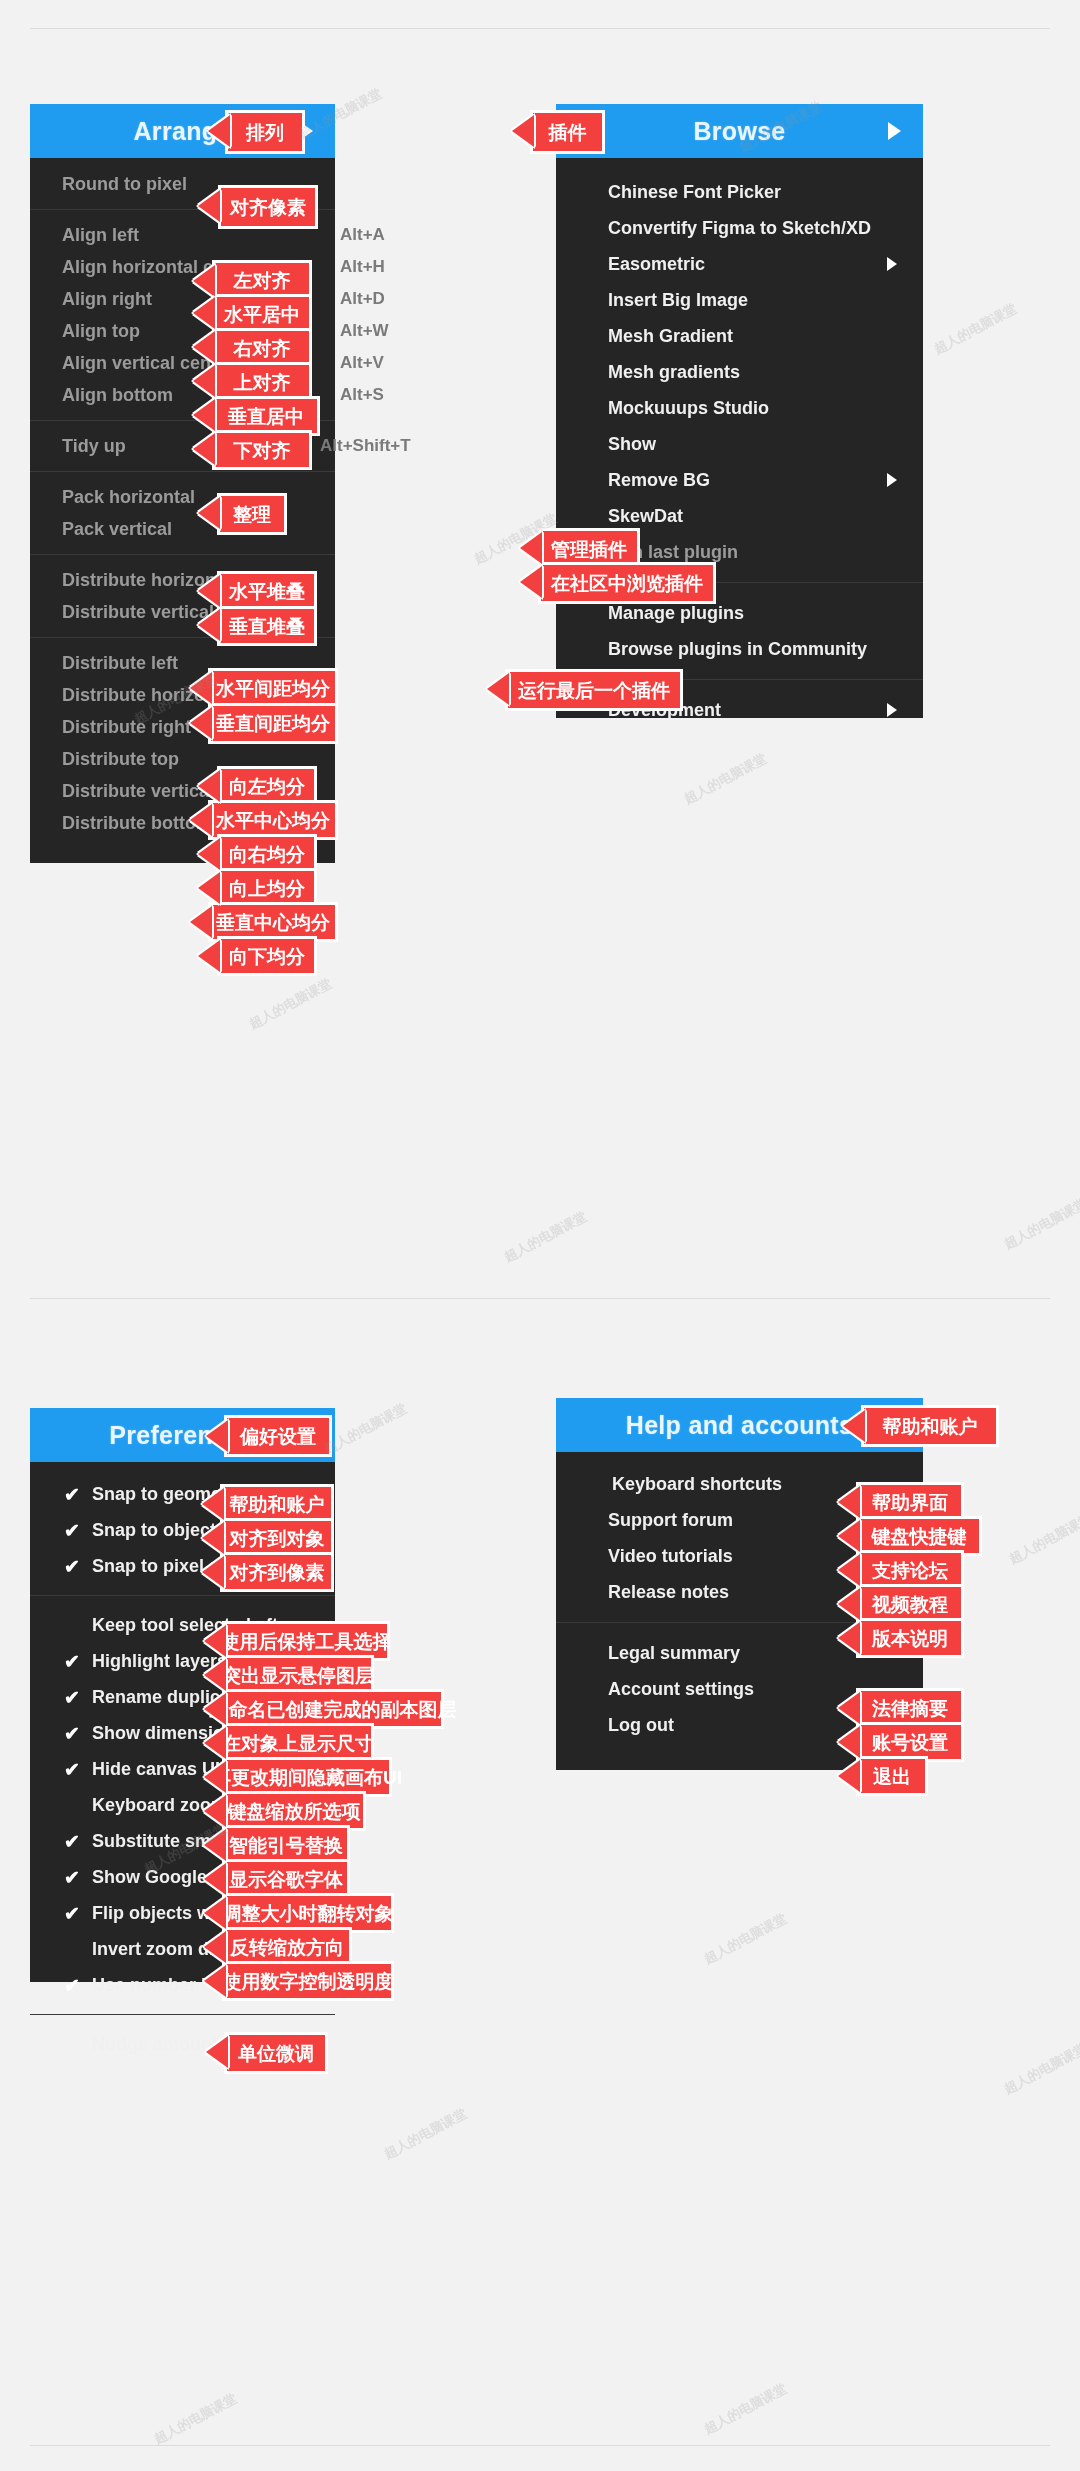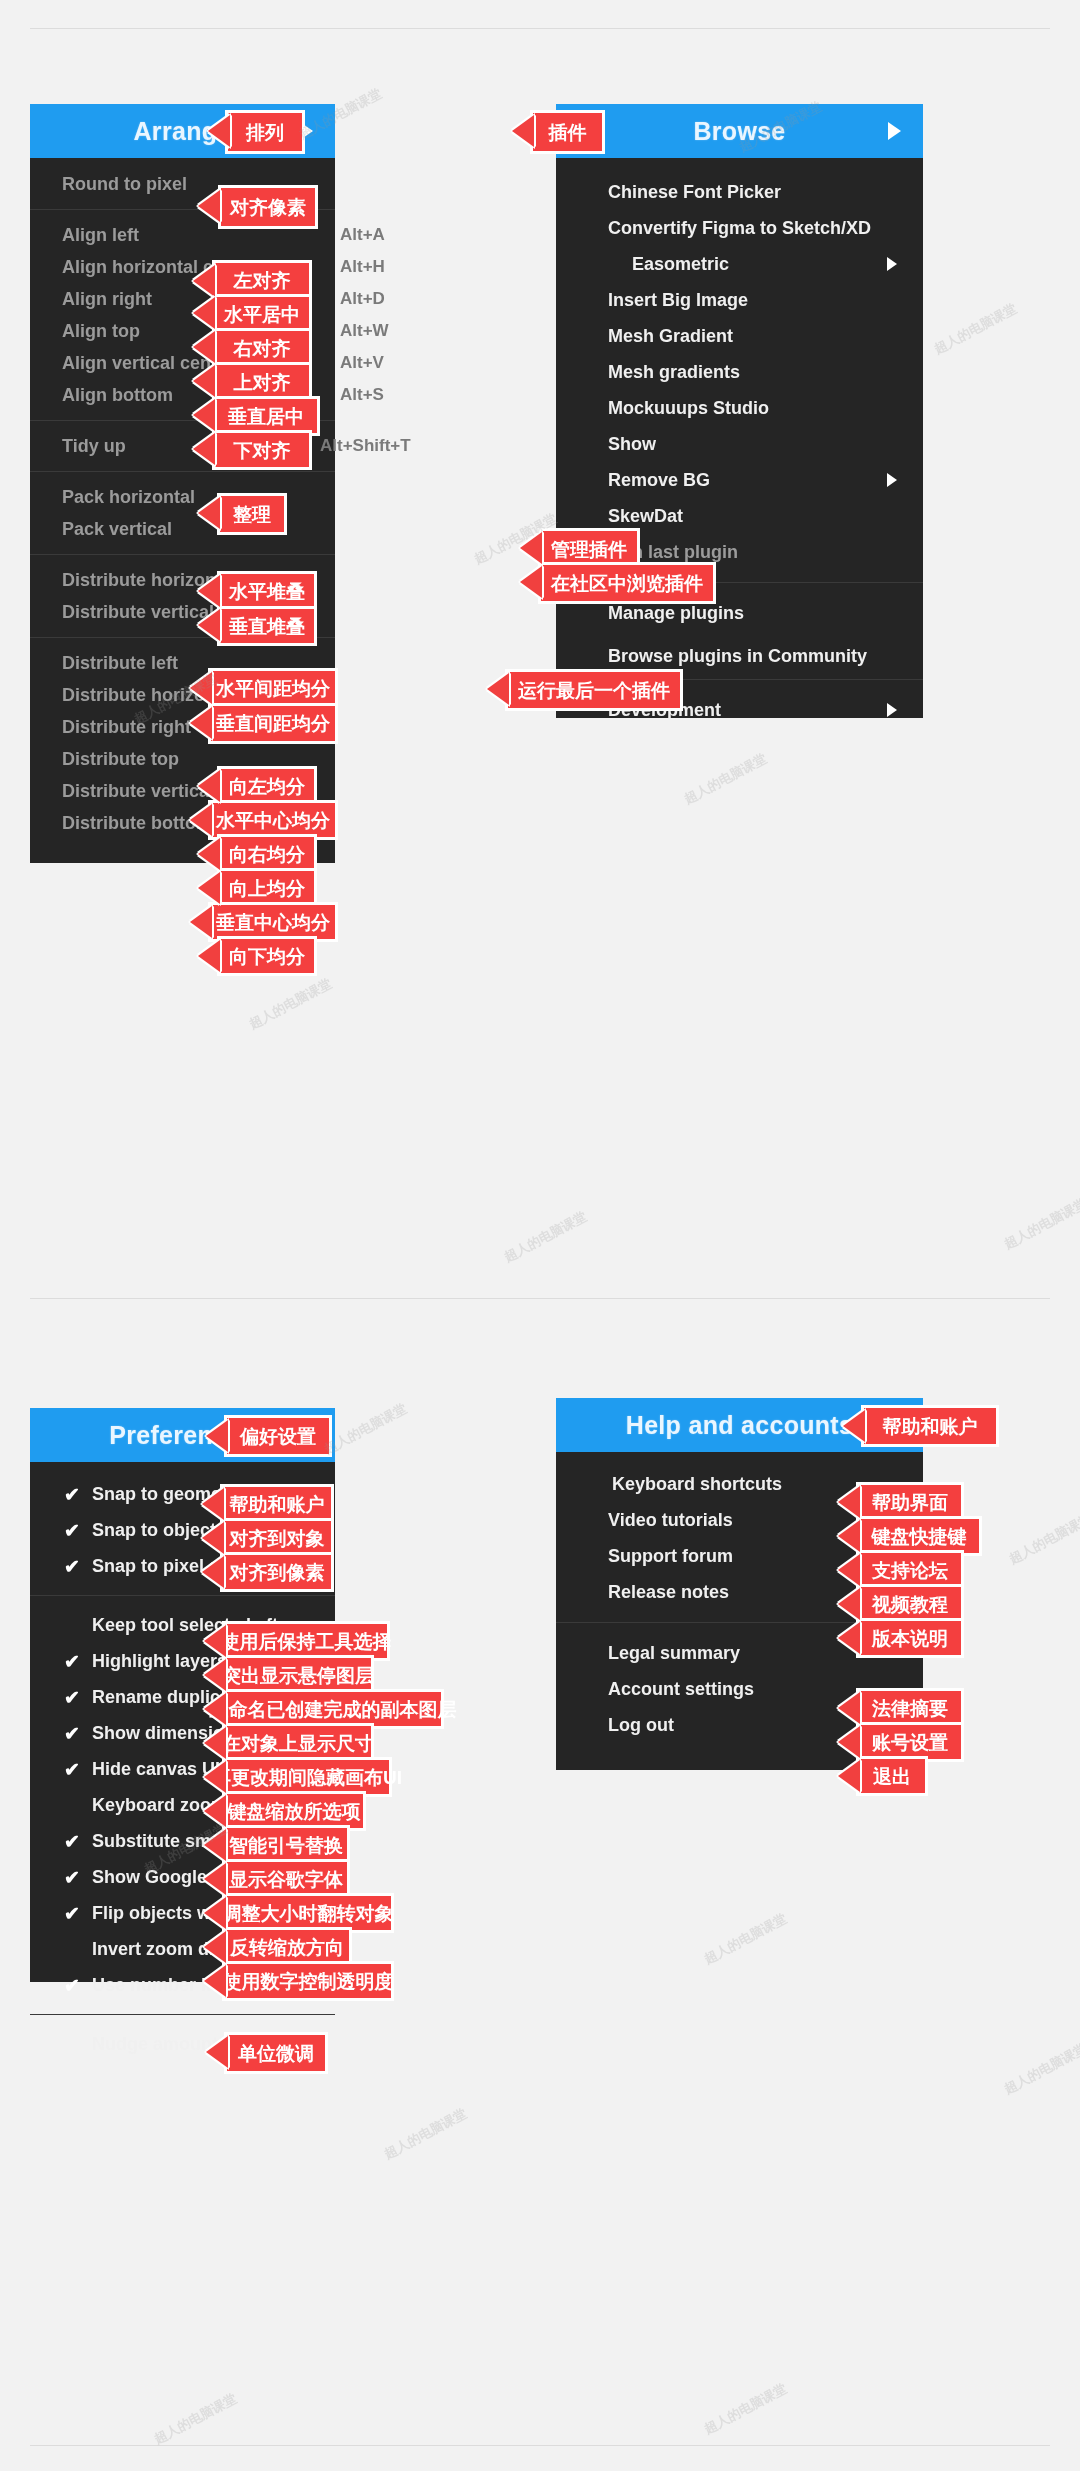--- a/index.html
+++ b/index.html
@@ -294,21 +294,21 @@
       <span class="hdr-title">Browse</span>
       <span class="caret-right"></span>
     </div>
     <div class="panel-body" style="height:560px; padding-top:16px;">
       <div class="menu-row tall bright" style="padding-left:52px;">
         <span class="lbl">Chinese Font Picker</span>
       </div>
       <div class="menu-row tall bright" style="padding-left:52px;">
         <span class="lbl">Convertify Figma to Sketch/XD</span>
       </div>
-      <div class="menu-row tall bright" style="padding-left:76px;">
+      <div class="menu-row tall bright" style="padding-left:52px;">
         <span class="lbl">Easometric</span>
         <span class="submenu-arrow" style="right:26px;"></span>
       </div>
       <div class="menu-row tall bright" style="padding-left:52px;">
         <span class="lbl">Insert Big Image</span>
       </div>
       <div class="menu-row tall bright" style="padding-left:52px;">
         <span class="lbl">Mesh Gradient</span>
       </div>
       <div class="menu-row tall bright" style="padding-left:52px;">
@@ -327,21 +327,21 @@
       <div class="menu-row tall bright" style="padding-left:52px;">
         <span class="lbl">SkewDat</span>
       </div>
       <div class="menu-row tall" style="padding-left:52px;">
         <span class="lbl">Run last plugin</span>
       </div>
       <div class="sep" style="margin:12px 0;"></div>
       <div class="menu-row tall bright" style="padding-left:52px;">
         <span class="lbl">Manage plugins</span>
       </div>
-      <div class="menu-row tall bright" style="padding-left:52px;align-items:flex-end;">
+      <div class="menu-row tall bright" style="padding-left:52px;">
         <span class="lbl">Browse plugins in Community</span>
       </div>
       <div class="sep" style="margin:12px 0;"></div>
       <div class="menu-row tall bright" style="padding-left:52px;">
         <span class="lbl">Development</span>
         <span class="submenu-arrow" style="right:26px;"></span>
       </div>
     </div>
   </div>
 
@@ -476,24 +476,24 @@
 
   <div class="panel" style="left:556px; top:1398px; width:367px;">
     <div class="panel-header">
       <span class="hdr-title">Help and accounts</span>
     </div>
     <div class="panel-body" style="height:318px; padding-top:14px;">
       <div class="menu-row tall bright" style="padding-left:56px;">
         <span class="lbl">Keyboard shortcuts</span>
       </div>
       <div class="menu-row tall bright" style="padding-left:52px;">
+        <span class="lbl">Support forum</span>
+      </div>
+      <div class="menu-row tall bright" style="padding-left:52px;">
         <span class="lbl">Video tutorials</span>
-      </div>
-      <div class="menu-row tall bright" style="padding-left:52px;">
-        <span class="lbl">Support forum</span>
       </div>
       <div class="menu-row tall bright" style="padding-left:52px;">
         <span class="lbl">Release notes</span>
       </div>
       <div class="sep" style="margin:12px 0;"></div>
       <div class="menu-row tall bright" style="padding-left:52px;">
         <span class="lbl">Legal summary</span>
       </div>
       <div class="menu-row tall bright" style="padding-left:52px;">
         <span class="lbl">Account settings</span>

